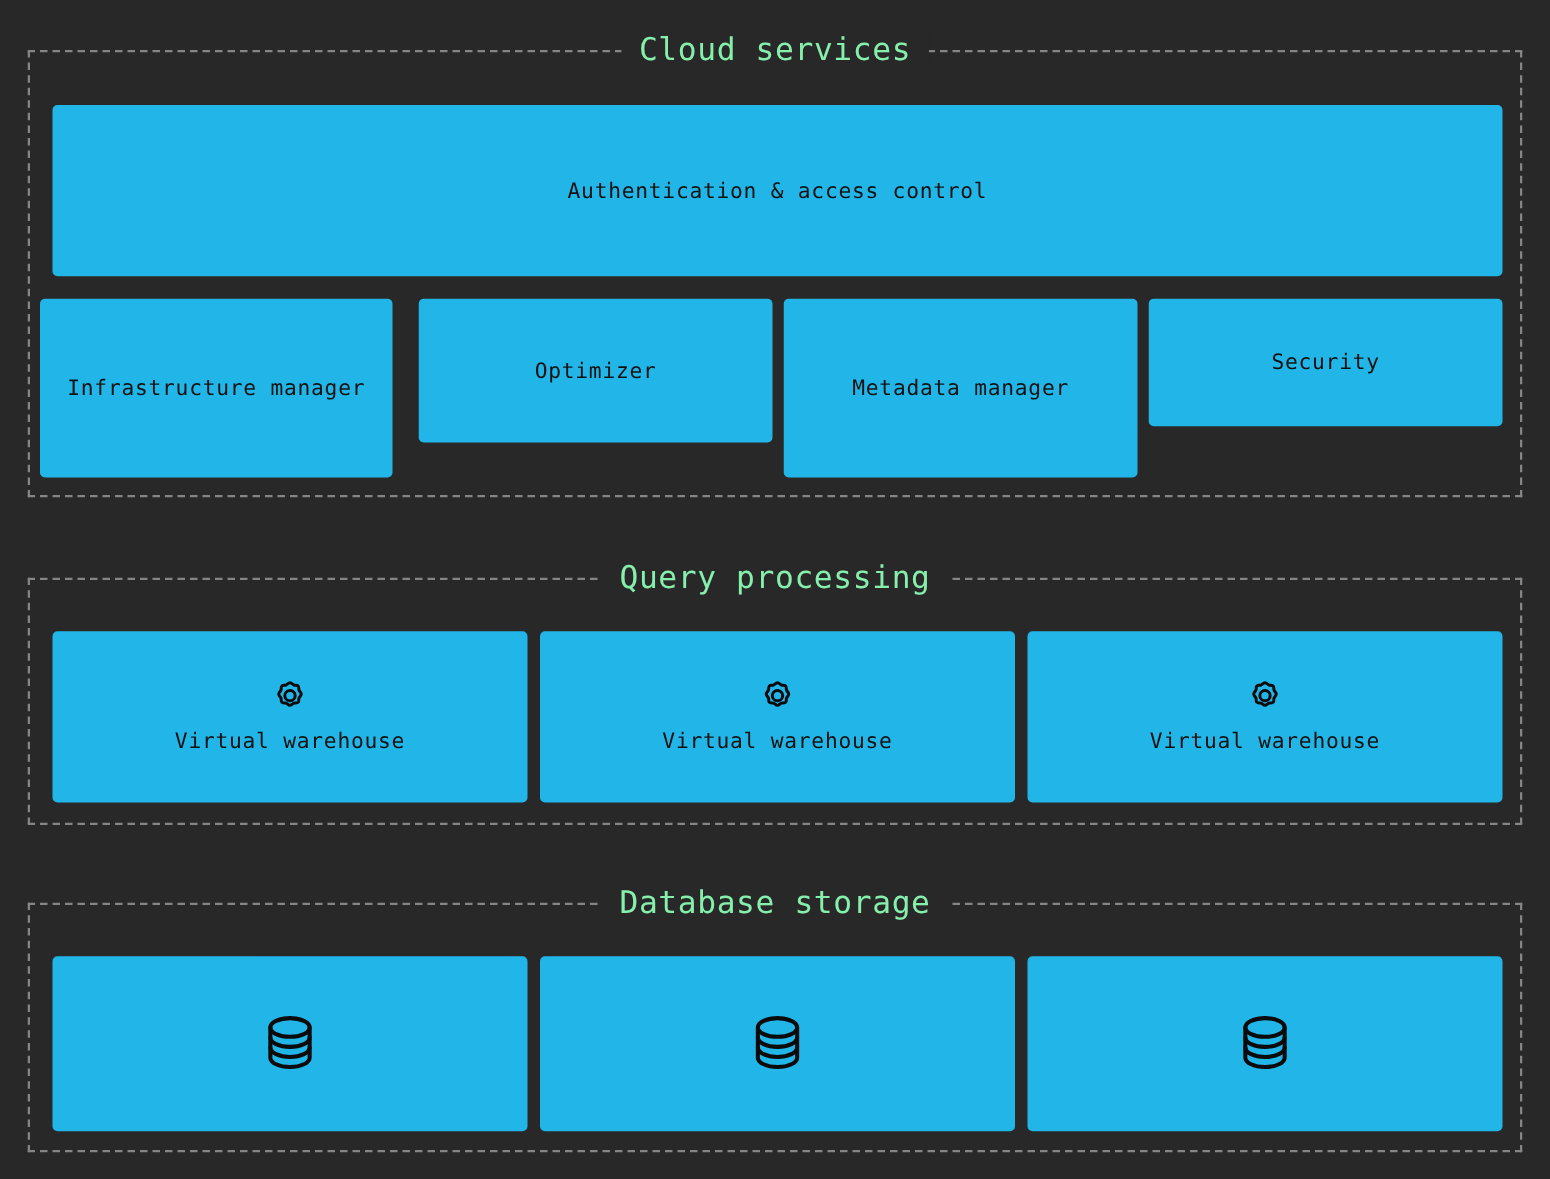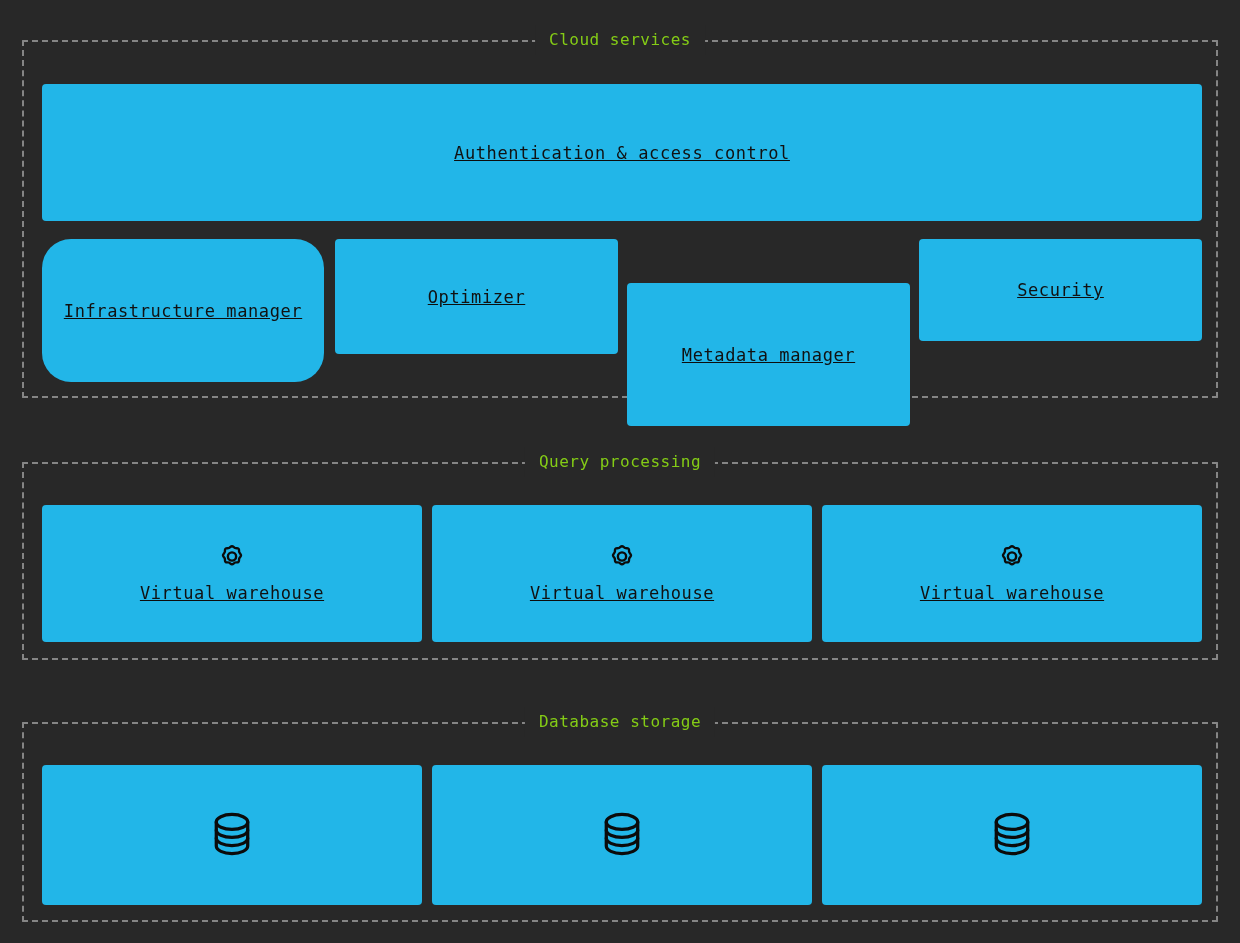--- a/index.html
+++ b/index.html
@@ -28,40 +28,39 @@
     border-radius: 1px;
     box-sizing: border-box;
     background: transparent;
   }
   .group-title {
     position: absolute;
     top: -17px;
     left: 50%;
     transform: translateX(-50%);
     background: #282828;
-    color: #84cc16;
-    font-size: 16px;
+    color: #86efac;
+    font-size: 25px;
     line-height: 30px;
     letter-spacing: 0.5px;
     padding: 0 14px;
     white-space: nowrap;
   }
 
   
   .box {
     position: absolute;
     background: #22b6e8;
     border-radius: 4px;
     box-sizing: border-box;
     display: flex;
     flex-direction: column;
     align-items: center;
     justify-content: center;
     color: #0d0d0d;
-    text-decoration: underline;
   }
   .box-label {
     font-size: 17px;
     line-height: 22px;
     letter-spacing: 0.6px;
     color: #111111;
     text-align: center;
     white-space: nowrap;
   }
   .box-icon {
@@ -69,23 +68,23 @@
     margin-bottom: 9px;
     line-height: 0;
   }
   .box.icon-only .box-icon {
     margin-bottom: 0;
   }
 
   
   #group-cloud        { left: 22px;  top: 40px;  width: 1196px; height: 358px; }
   #box-auth           { left: 18px;  top: 42px;  width: 1160px; height: 137px; }
-  #box-infra          { left: 18px;  top: 197px; width: 282px;  height: 143px; border-radius: 29px; }
+  #box-infra          { left: 8px;  top: 197px; width: 282px;  height: 143px; }
   #box-optimizer      { left: 311px; top: 197px; width: 283px;  height: 115px; }
-  #box-metadata       { left: 603px; top: 197px; width: 283px;  height: 143px; margin-top: 44px; }
+  #box-metadata       { left: 603px; top: 197px; width: 283px;  height: 143px; }
   #box-security       { left: 895px; top: 197px; width: 283px;  height: 102px; }
 
   
   #group-query        { left: 22px;  top: 462px; width: 1196px; height: 198px; }
   #box-vw-1           { left: 18px;  top: 41px;  width: 380px;  height: 137px; }
   #box-vw-2           { left: 408px; top: 41px;  width: 380px;  height: 137px; }
   #box-vw-3           { left: 798px; top: 41px;  width: 380px;  height: 137px; }
 
   
   #group-storage      { left: 22px;  top: 722px; width: 1196px; height: 200px; }

